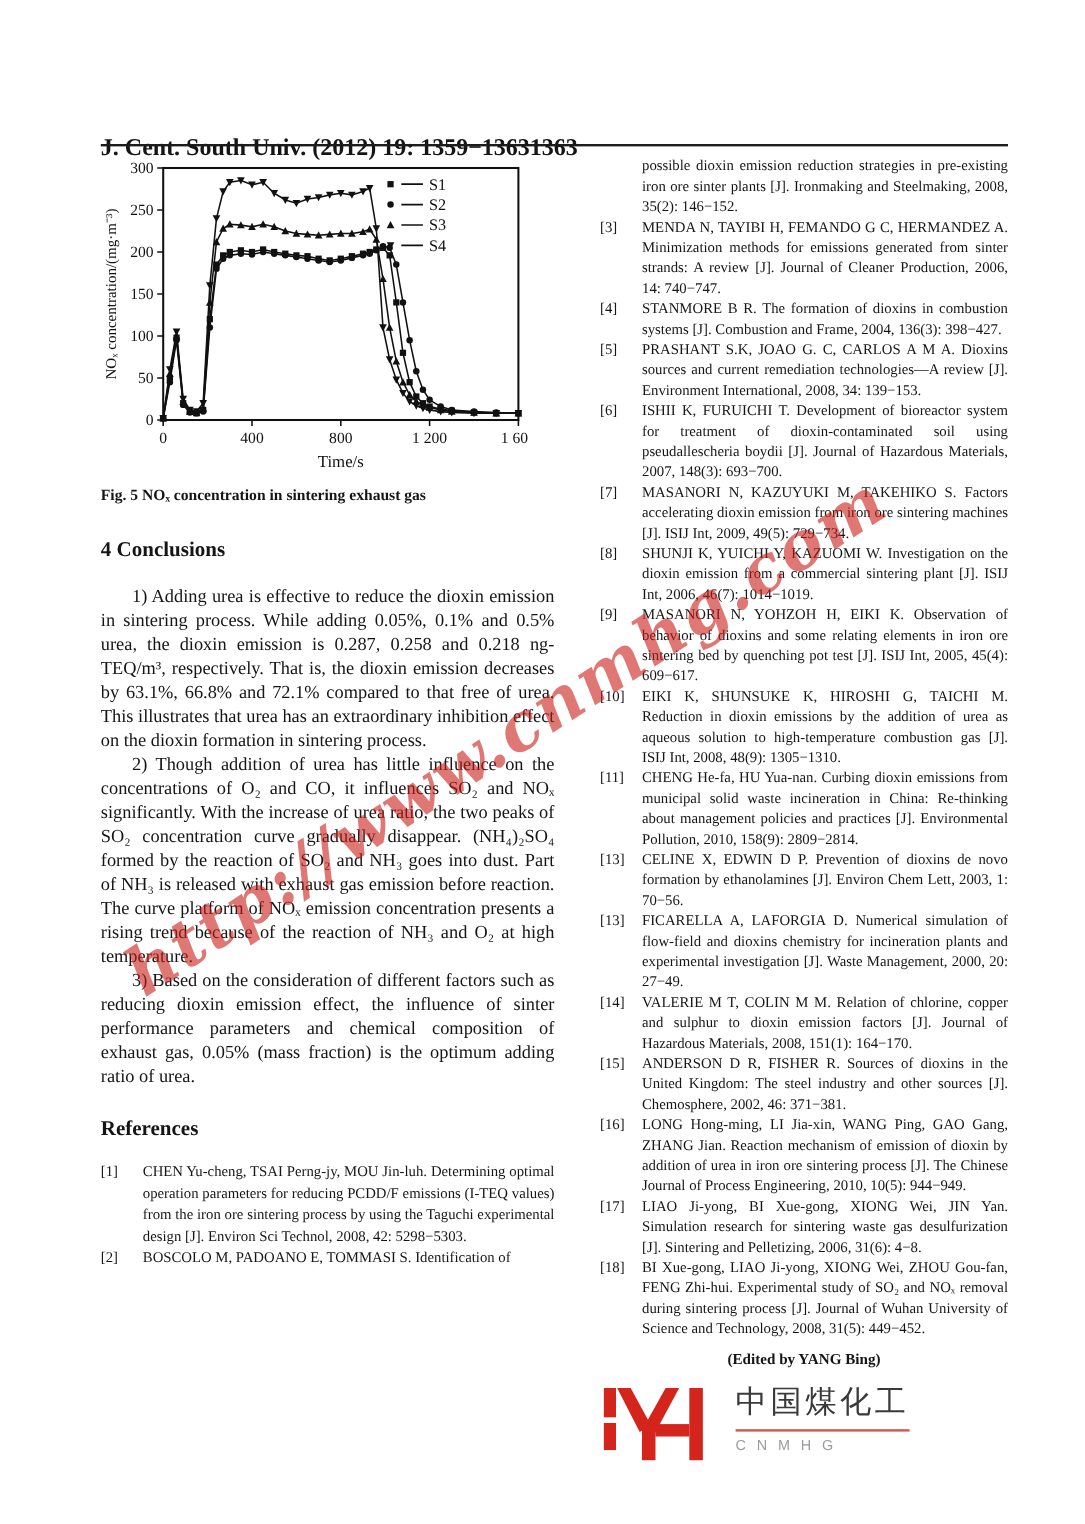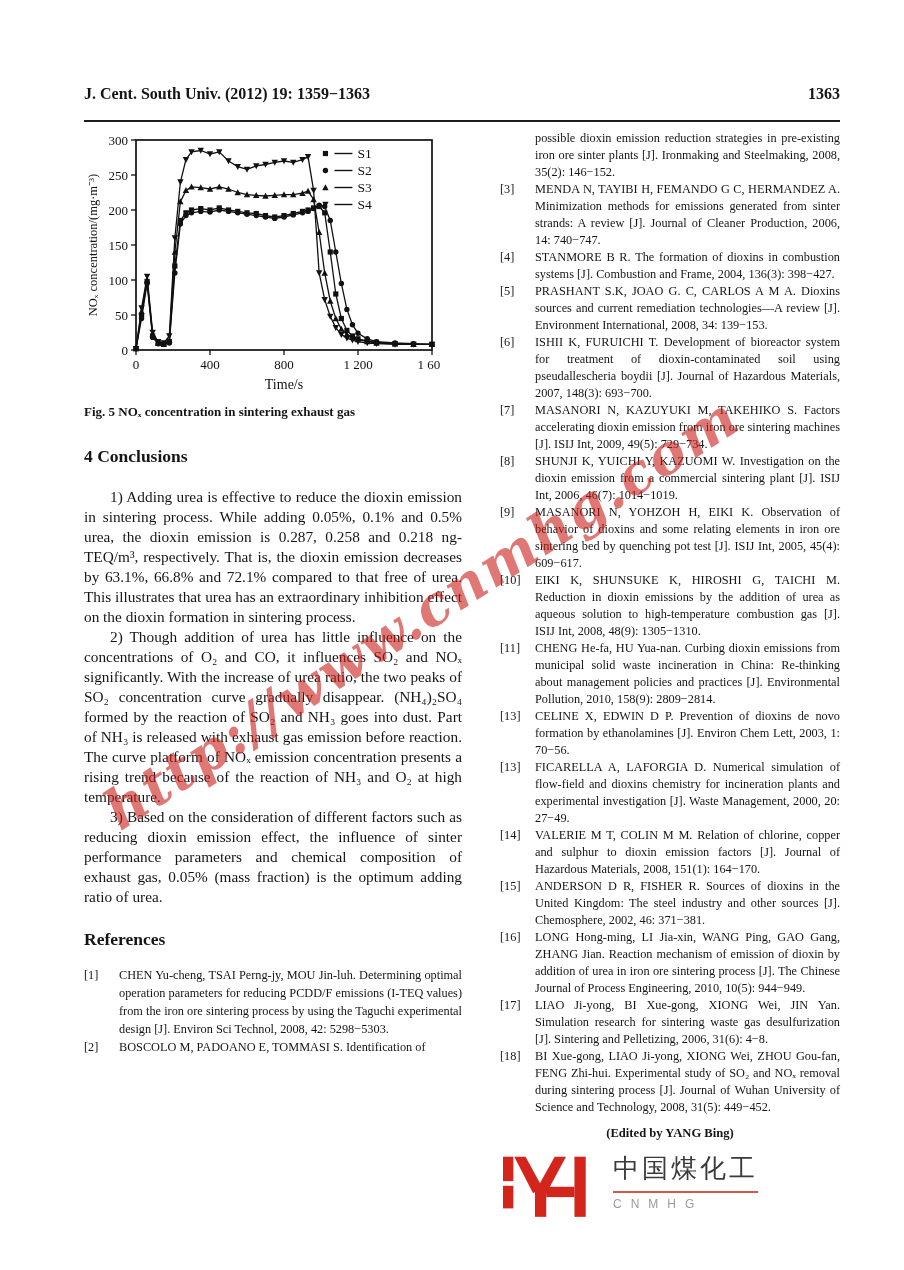--- a/index.html
+++ b/index.html
@@ -1,20 +1,20 @@
 <!DOCTYPE html>
 <html><head>
 <meta charset="utf-8">
 <style>
   html,body{margin:0;padding:0;background:#ffffff;}
   .page{position:relative;width:904px;height:1270px;background:#ffffff;overflow:hidden;
         font-family:"Liberation Serif", serif;color:#151515;}
   
-  .hdr{position:absolute;top:85px;left:84px;width:756px;display:flex;
-       justify-content:space-between;font-size:16px;font-weight:bold;}
+  .hdr{position:absolute;top:112px;left:84px;width:756px;display:flex;
+       font-size:20px;font-weight:bold;}
   .hdr-rule{position:absolute;top:120px;left:84px;width:756px;border-top:2px solid #1c1c1c;}
   
   .col-left{position:absolute;left:84px;top:130px;width:378px;}
   .col-right{position:absolute;left:500px;top:130px;width:340px;}
   
   .chart-wrap{width:360px;}
   svg.chart text{font-family:"Liberation Serif", serif;fill:#111;}
   .fig-caption{font-size:13px;font-weight:bold;margin:2px 0 0 0;}
   
   .sec-heading{font-size:17.5px;font-weight:bold;margin:26px 0 20px 0;}

